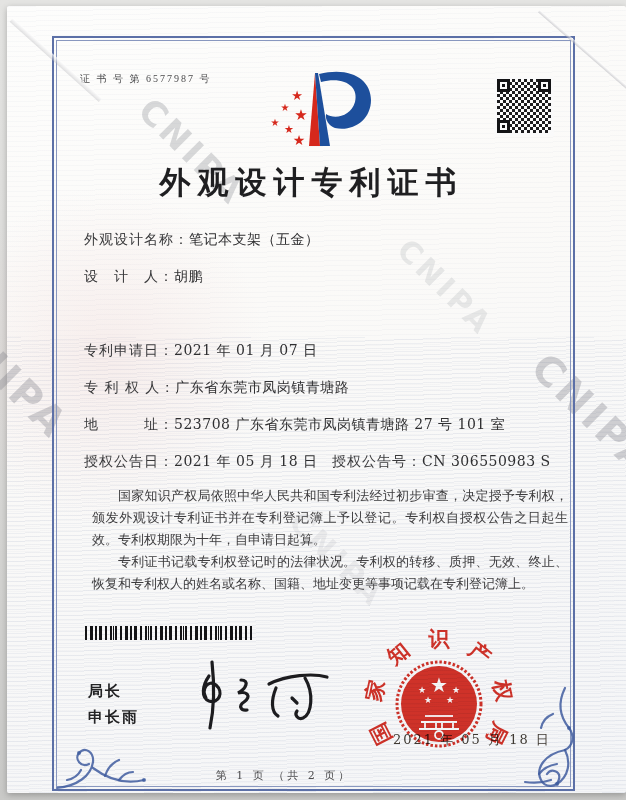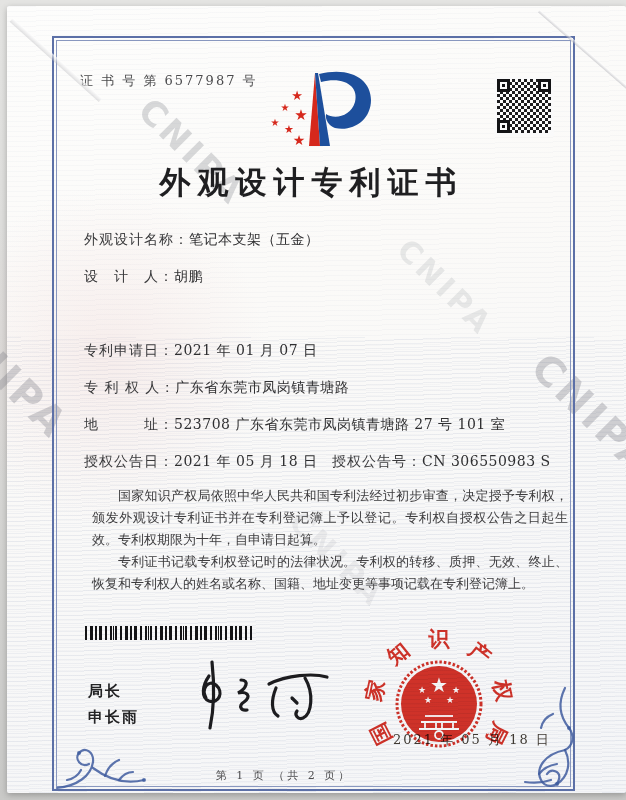--- a/index.html
+++ b/index.html
@@ -23,22 +23,22 @@
     border:2px solid #5c70a7;}
   .frame-inner{position:absolute;inset:2px;border:1px solid #8897bf;}
   .wm{position:absolute;z-index:2;color:rgba(130,132,140,0.30);
     font-family:"DejaVu Sans","Liberation Sans",sans-serif;font-weight:bold;
     letter-spacing:4px;transform:rotate(45deg);transform-origin:left top;user-select:none;}
   .wm1{left:152px;top:84px;font-size:34px;}
   .wm2{left:-38px;top:300px;font-size:40px;color:rgba(125,127,136,0.34);}
   .wm3{left:548px;top:338px;font-size:40px;color:rgba(125,127,136,0.34);}
   .wm4{left:408px;top:226px;font-size:30px;color:rgba(140,142,150,0.18);}
   .wm5{left:300px;top:498px;font-size:30px;color:rgba(140,142,150,0.13);}
-  .cert-no{position:absolute;left:73px;top:66px;z-index:3;font-size:13px;
-    letter-spacing:2px;color:#4a4a4c;}
+  .cert-no{position:absolute;left:73px;top:66px;z-index:3;font-size:10px;
+    letter-spacing:2px;color:#4a4a4c;font-family:Liberation Serif, serif;}
   .qr{position:absolute;left:490px;top:73px;width:54px;height:54px;z-index:3;
     background:repeating-conic-gradient(#1c1c1e 0 25%,#fafafa 0 50%);
     background-size:6px 6px;outline:3px solid rgba(250,250,250,0.9);}
   .qr .finder{position:absolute;width:13px;height:13px;border:3px solid #131315;
     background:radial-gradient(circle,#131315 33%,#fafafa 36%);box-sizing:border-box;}
   .qr .f-tl{left:0;top:0}.qr .f-tr{right:0;top:0}.qr .f-bl{left:0;bottom:0}
   .logo{position:absolute;left:252px;top:52px;z-index:3;}
   .title{position:absolute;left:45px;top:156px;width:519px;z-index:3;text-align:center;
     font-size:31px;font-weight:600;letter-spacing:7px;color:#1f1f21;}
   .row{position:absolute;left:77px;width:480px;z-index:3;font-size:14px;color:#333335;}

